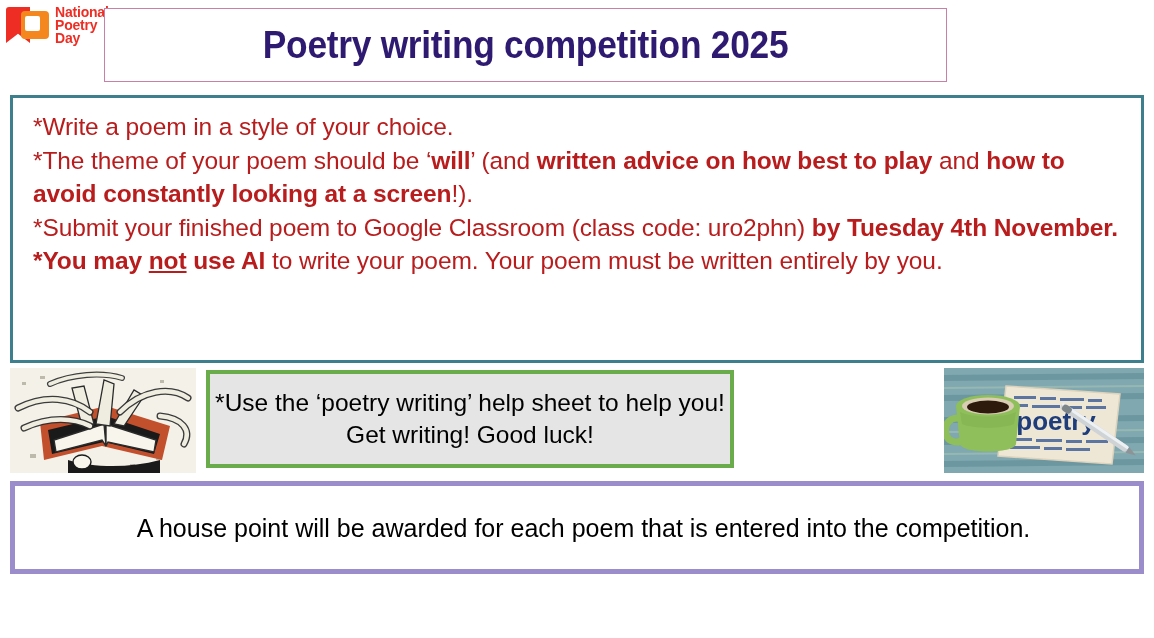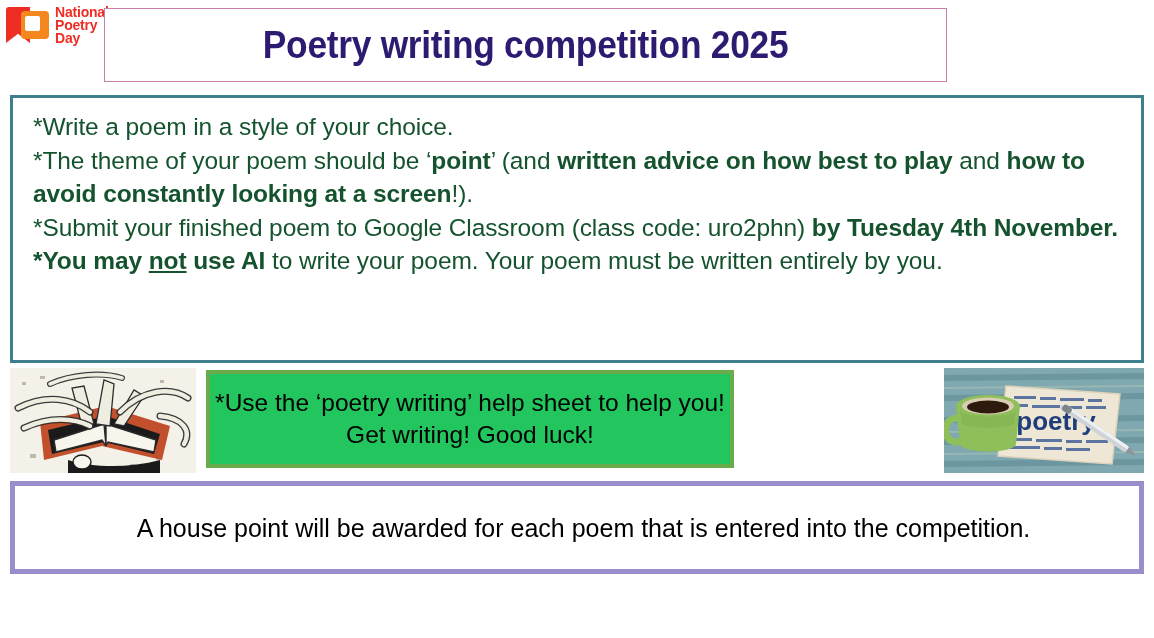--- a/index.html
+++ b/index.html
@@ -104,21 +104,21 @@
     left: 10px;
     top: 95px;
     width: 1134px;
     height: 268px;
     box-sizing: border-box;
     border: 3px solid #3d7f8c;
     background: #ffffff;
     padding: 12px 14px 6px 20px;
   }
   .instr-line {
-    color: #14532d;
+    color: #b91c1c;
     font-size: 24.5px;
     line-height: 33.5px;
     letter-spacing: -0.1px;
   }
   .instr-line b { font-weight: bold; }
   .instr-line u { text-decoration: underline; }
 
   
   #middle-band {
     position: absolute;
@@ -152,21 +152,21 @@
   }
 
   #help-box {
     position: absolute;
     left: 196px;
     top: 2px;
     width: 528px;
     height: 98px;
     box-sizing: border-box;
     border: 4px solid #6aab4b;
-    background: #22c55e;
+    background: #e5e5e5;
     display: flex;
     flex-direction: column;
     align-items: center;
     justify-content: center;
   }
   .help-line {
     color: #000000;
     font-size: 24.5px;
     line-height: 32px;
     text-align: center;
@@ -221,21 +221,21 @@
 
 </div>
 
 <div id="instructions-box">
 
   <div class="instr-line">
     <span>*Write a poem in a style of your choice.</span>
   </div>
 
   <div class="instr-line">
-    <span>*The theme of your poem should be ‘</span><b>point</b><span>’ (and </span><b>written advice on how best to play</b><span> and </span><b>how to avoid constantly looking at a screen</b><span>!).</span>
+    <span>*The theme of your poem should be ‘</span><b>will</b><span>’ (and </span><b>written advice on how best to play</b><span> and </span><b>how to avoid constantly looking at a screen</b><span>!).</span>
   </div>
 
   <div class="instr-line">
     <span>*Submit your finished poem to Google Classroom (class code: uro2phn) </span><b>by Tuesday 4th November.</b>
   </div>
 
   <div class="instr-line">
     <b>*</b><b>You may </b><b><u>not</u></b><b> use AI</b><span> to write your poem. Your poem must be written entirely by you.</span>
   </div>
 

